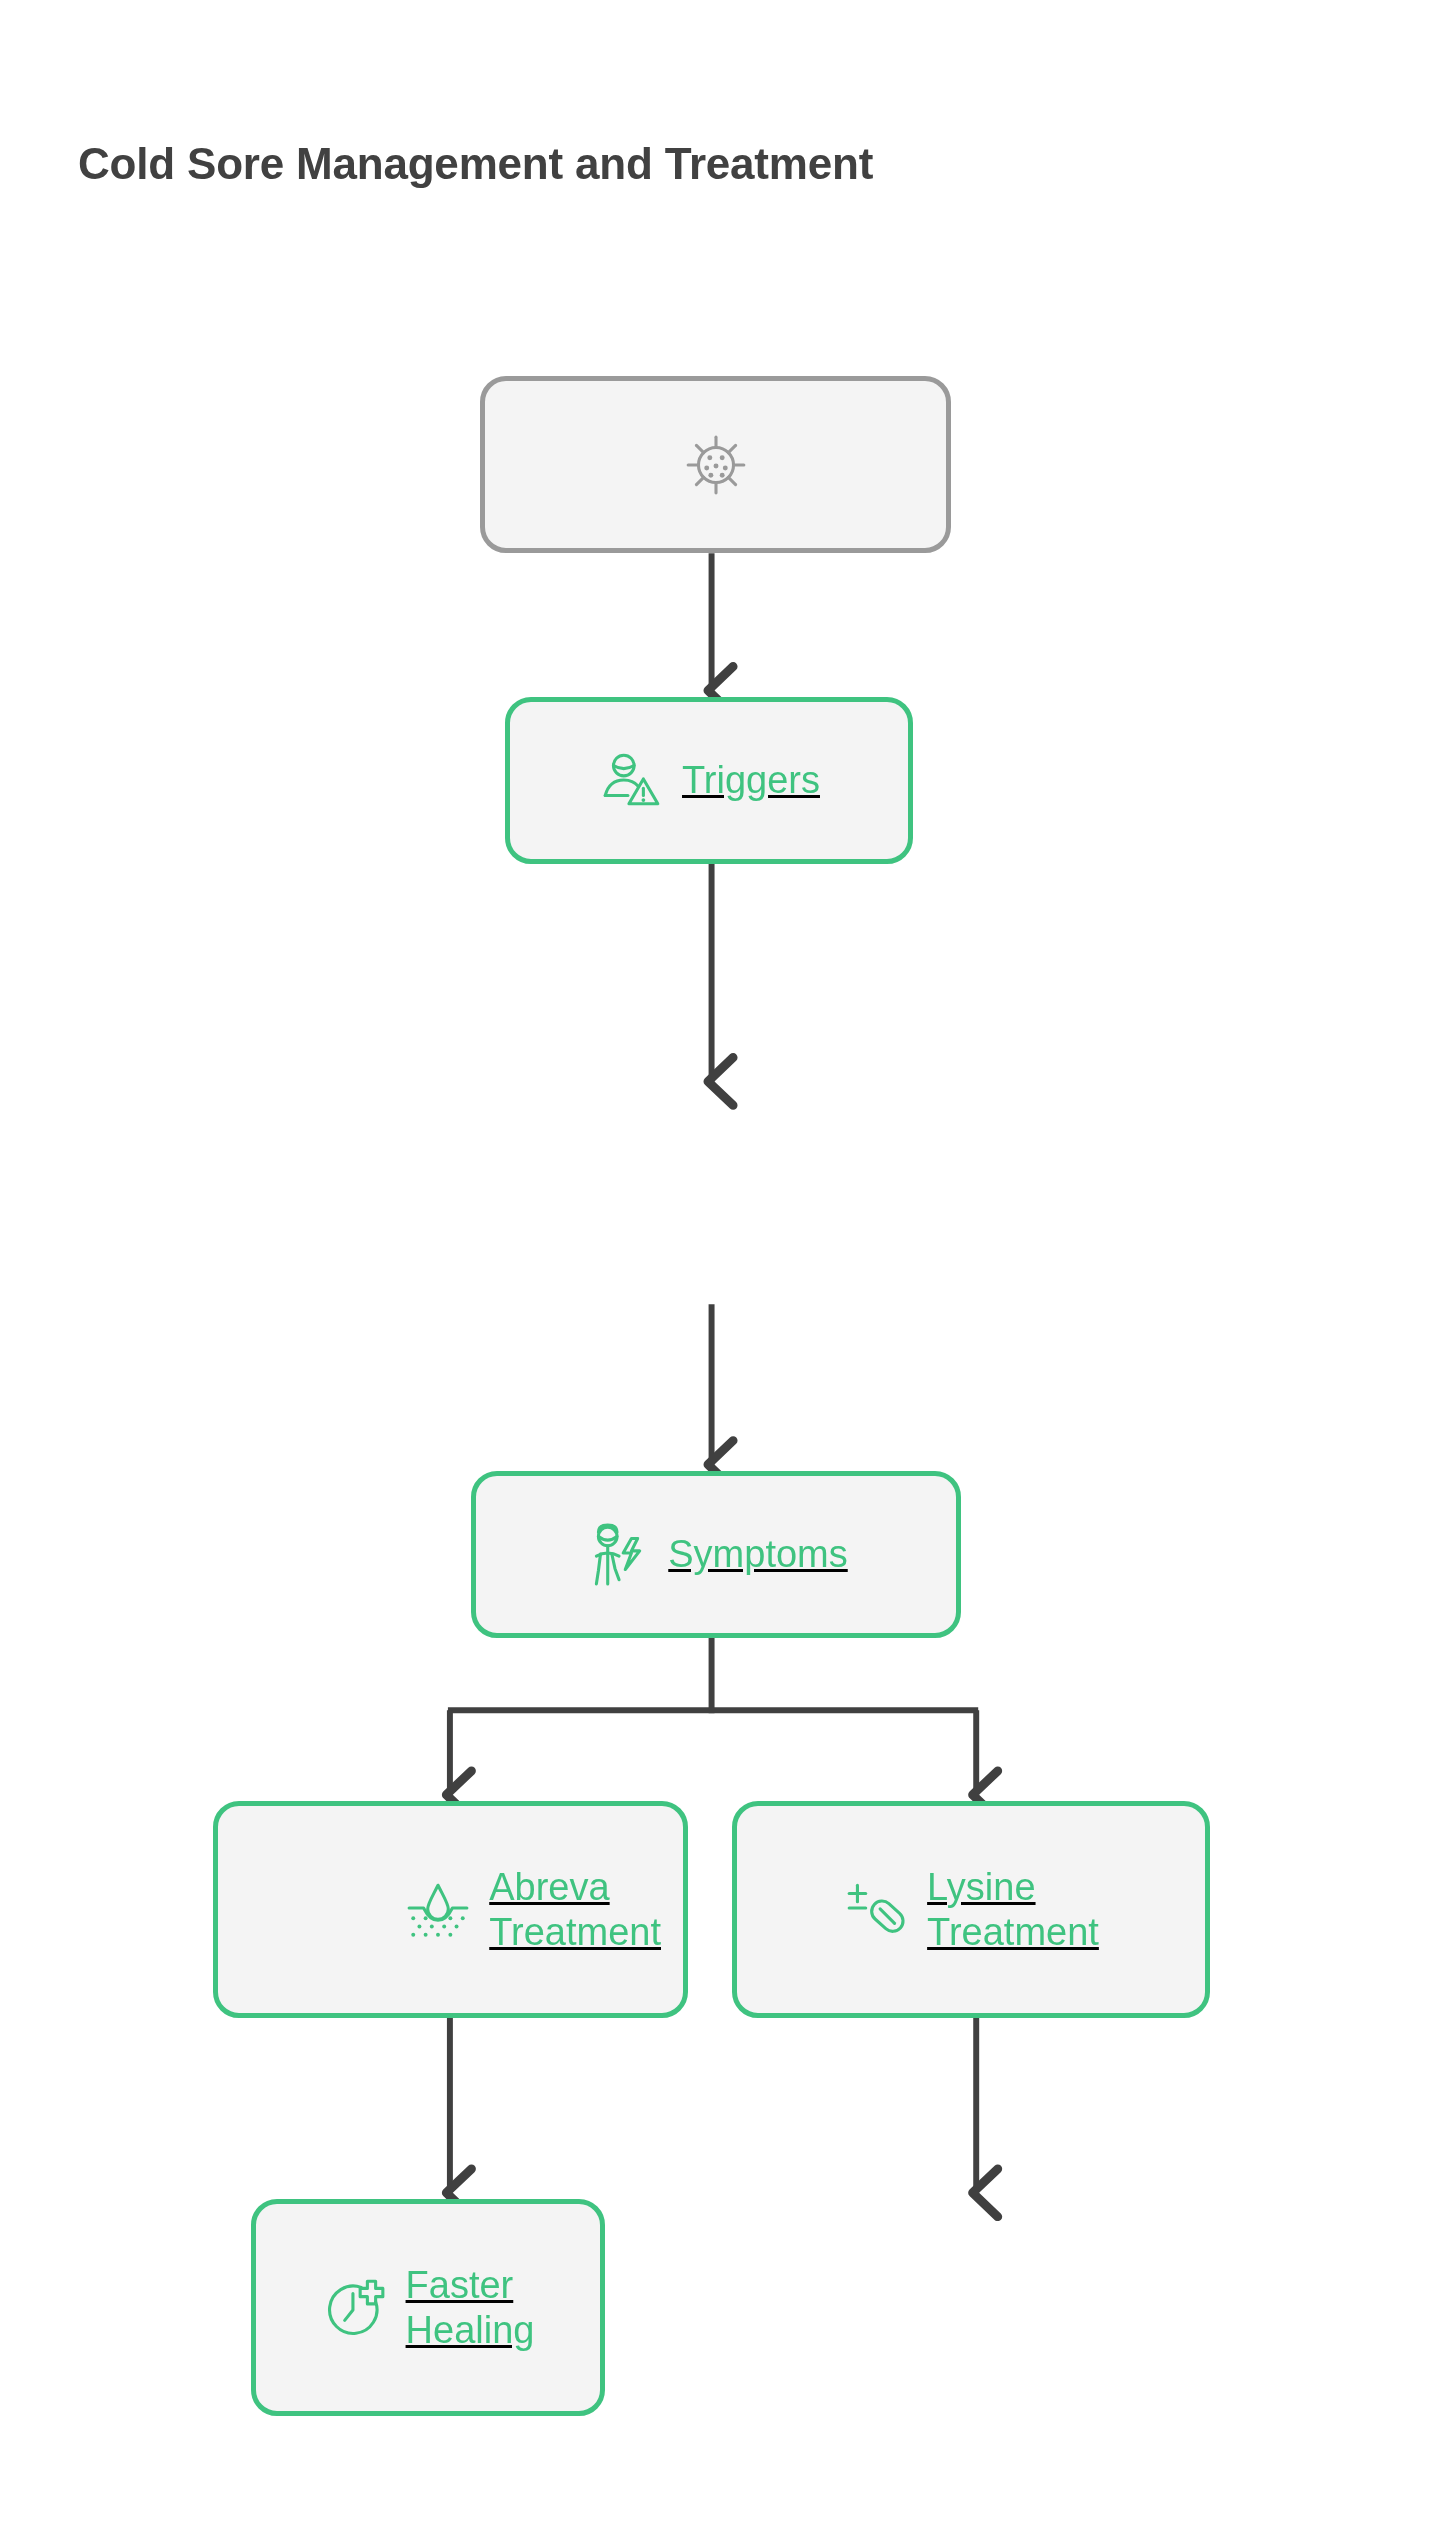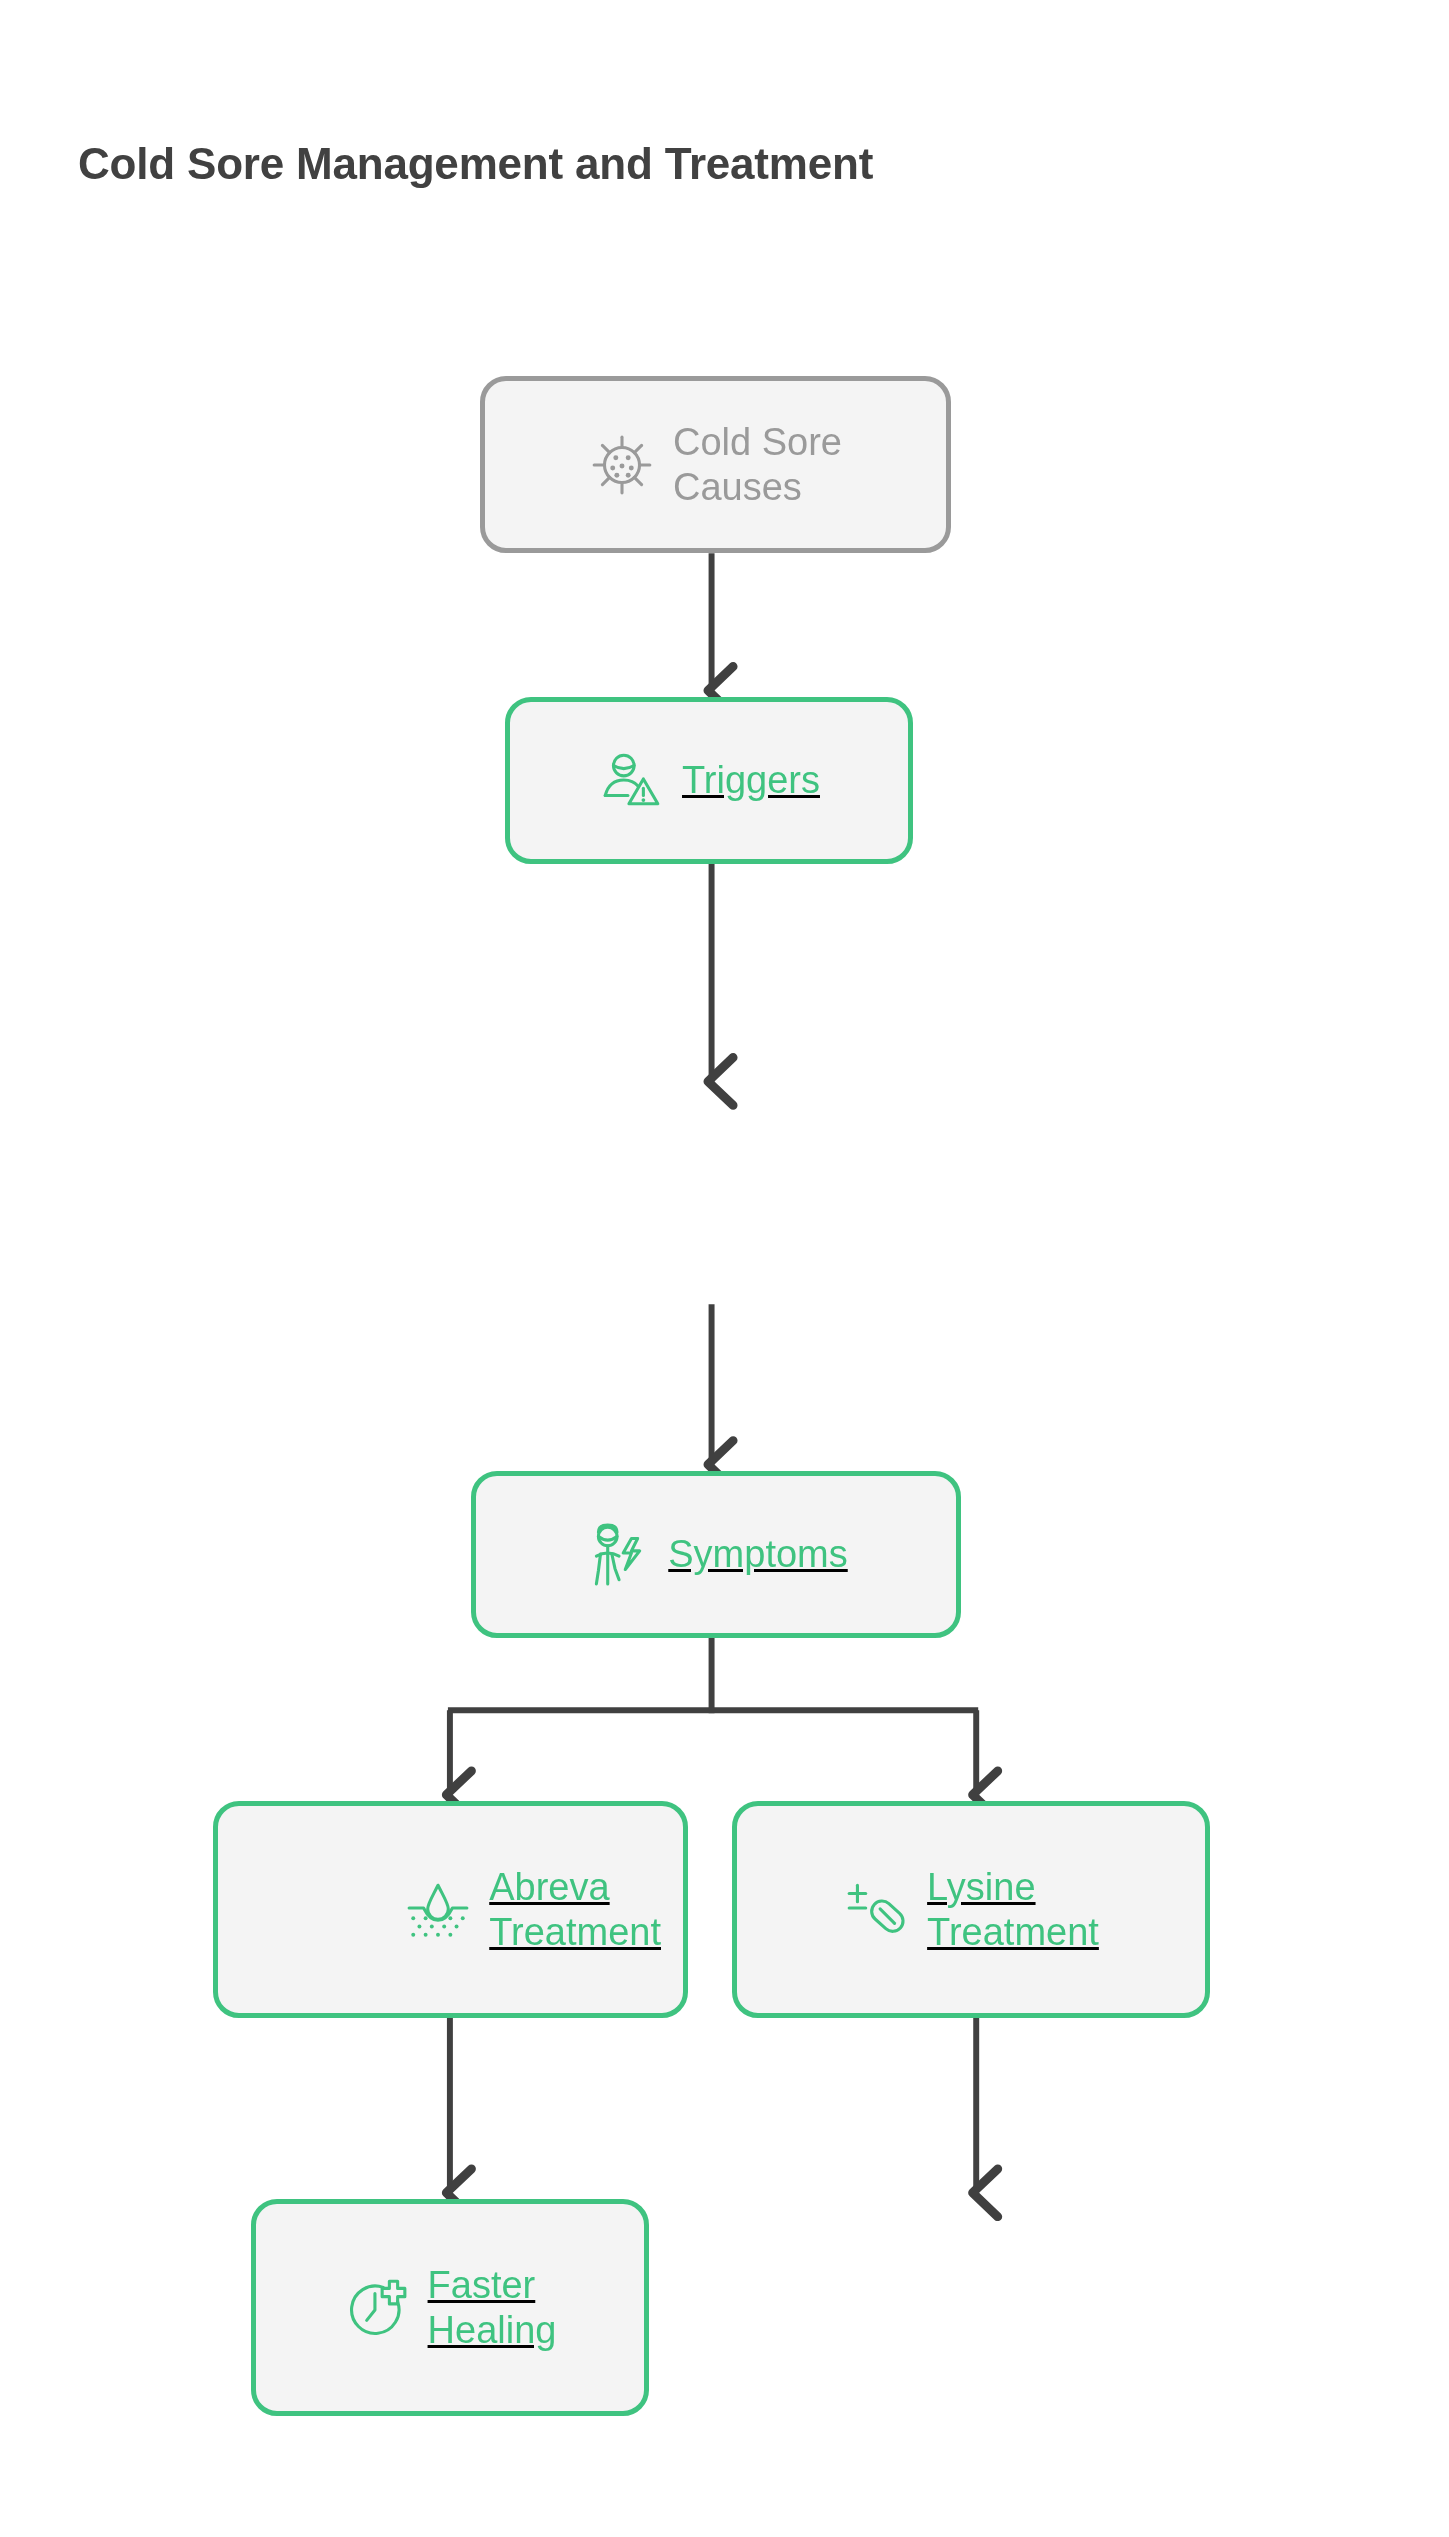--- a/index.html
+++ b/index.html
@@ -124,22 +124,20 @@
         <line x1="44" y1="44" x2="51" y2="51"></line>
         <circle cx="26" cy="25" r="2.4" fill="#9a9a9a" stroke="none"></circle>
         <circle cx="38" cy="25" r="2.4" fill="#9a9a9a" stroke="none"></circle>
         <circle cx="32" cy="33" r="2.4" fill="#9a9a9a" stroke="none"></circle>
         <circle cx="23" cy="35" r="2.4" fill="#9a9a9a" stroke="none"></circle>
         <circle cx="41" cy="35" r="2.4" fill="#9a9a9a" stroke="none"></circle>
         <circle cx="27" cy="42" r="2.4" fill="#9a9a9a" stroke="none"></circle>
         <circle cx="38" cy="42" r="2.4" fill="#9a9a9a" stroke="none"></circle>
       </svg>
     </span>
-    <span class="node-label">Cold Sore
-Causes</span>
   </div>
 
   <div class="node green" style="left:505px; top:697px; width:408px; height:167px;">
     <span class="node-icon">
       <svg viewBox="0 0 64 64" fill="none" stroke="#3fc380" stroke-width="3" stroke-linecap="round" stroke-linejoin="round">
         <circle cx="25" cy="17" r="10"></circle>
         <path d="M15 17 q10 6 20 0"></path>
         <path d="M7 46 q4 -15 18 -15 q9 0 14 6"></path>
         <path d="M7 46 h22"></path>
         <path d="M44 30 L58 54 H30 Z"></path>
@@ -198,21 +196,21 @@
         <line x1="6" y1="16" x2="22" y2="16"></line>
         <line x1="6" y1="30" x2="22" y2="30"></line>
         <rect x="26" y="28" width="34" height="20" rx="10" transform="rotate(42 43 38)"></rect>
         <line x1="36" y1="31" x2="50" y2="45"></line>
       </svg>
     </span>
     <span class="node-label">Lysine
 Treatment</span>
   </div>
 
-  <div class="node green" style="left:251px; top:2199px; width:398px; height:217px;">
+  <div class="node green" style="left:251px; top:2199px; width:354px; height:217px;">
     <span class="node-icon">
       <svg viewBox="0 0 64 64" fill="none" stroke="#3fc380" stroke-width="3" stroke-linecap="round" stroke-linejoin="round">
         <path d="M52 26 a23 23 0 1 1 -14 -14"></path>
         <path d="M30 18 v16 l-8 10"></path>
         <path d="M44 6 h8 v7 h7 v8 h-7 v7 h-8 v-7 h-7 v-8 h7 Z"></path>
       </svg>
     </span>
     <span class="node-label">Faster
 Healing</span>
   </div>

